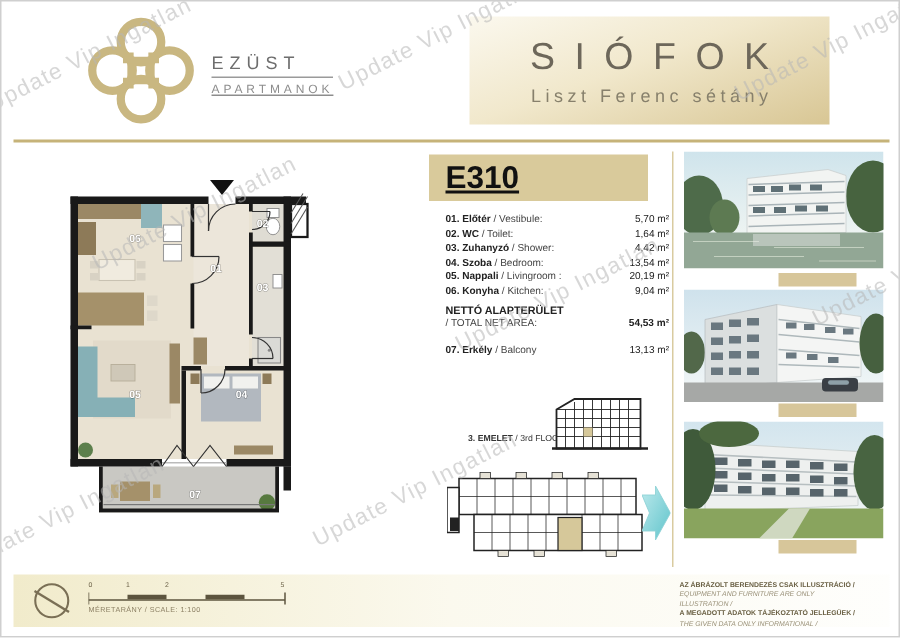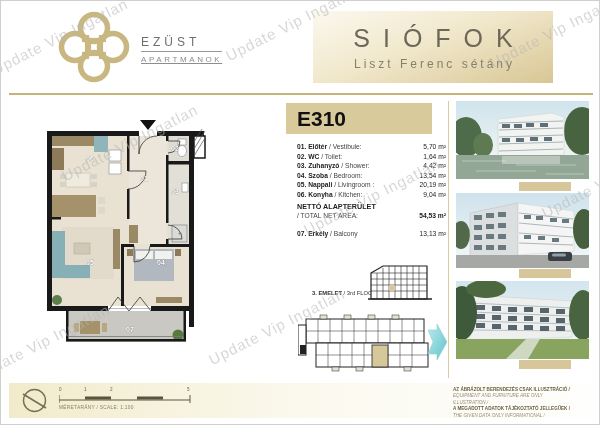--- a/index.html
+++ b/index.html
@@ -11,21 +11,21 @@
   .brand-title{font-size:12px;letter-spacing:4px;color:#6e6e6e;border-bottom:1px solid #9a9a9a;padding-bottom:2px;}
   .brand-sub{font-size:8px;letter-spacing:2.6px;color:#8d8d8d;margin-top:3px;text-decoration:underline;}
   .siofok{left:312px;top:10px;width:240px;height:72px;
           background:linear-gradient(160deg,#fbf8ee 0%,#f1e8cc 45%,#d8c694 100%);
           display:flex;flex-direction:column;align-items:center;justify-content:center;}
   .siofok-title{font-size:25px;letter-spacing:13px;color:#6d675a;padding-left:13px;}
   .siofok-sub{font-size:12px;letter-spacing:3px;color:#87806c;margin-top:4px;padding-left:3px;text-align:right;}
   .gold-rule{left:8px;top:92px;width:584px;height:2px;background:#c6b379;}
   
   .e310{left:285px;top:102px;width:146px;height:31px;background:#d9ca9b;
-        font-size:21px;font-weight:bold;color:#111;line-height:31px;padding-left:11px;box-sizing:border-box;}
+        font-size:21px;font-weight:bold;color:#111;line-height:31px;padding-left:11px;box-sizing:border-box;text-decoration:underline;}
   .rooms{left:296px;top:141px;width:149px;font-size:6.7px;color:#222;}
   .rrow{display:flex;justify-content:space-between;line-height:9.6px;}
   .en{color:#444;font-weight:normal;}
   .rv{text-align:right;}
   .b{font-weight:bold;}
   .total{left:296px;top:201px;width:149px;font-size:6.7px;color:#222;}
   .t1{font-weight:bold;font-size:7.2px;line-height:9px;}
   .balc{left:296px;top:228px;width:149px;font-size:6.7px;color:#222;}
   .floor-label{left:311px;top:289px;font-size:5.8px;color:#333;}
   .divider{left:447px;top:100px;width:1px;height:277px;background:#d9cba0;}

